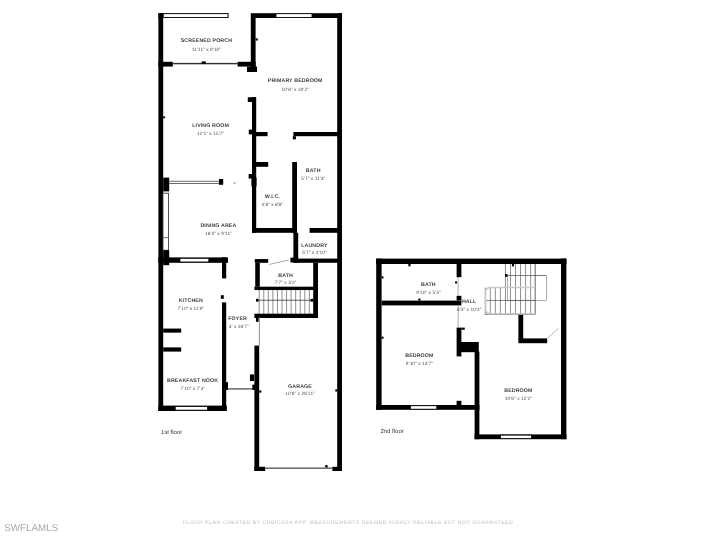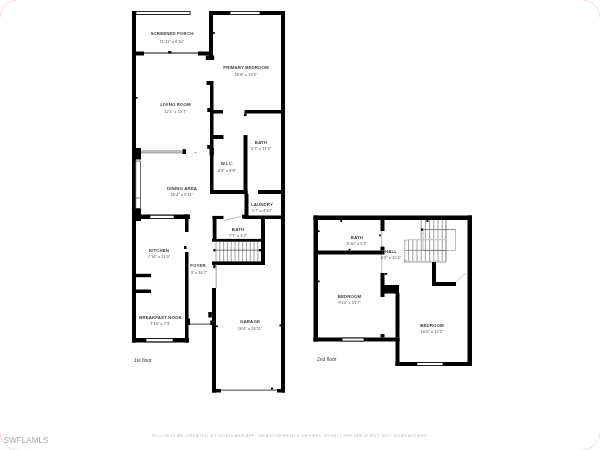--- a/index.html
+++ b/index.html
@@ -1,16 +1,16 @@
 <!DOCTYPE html>
 <html><head>
 <meta charset="utf-8">
 <style>
   html,body{margin:0;padding:0;background:#ffffff;}
-  .page{width:600px;height:450px;position:relative;background:#ef4444;overflow:hidden;border-radius:18px;}
+  .page{width:600px;height:450px;position:relative;background:#ef4444;overflow:hidden;}
   text{font-family:"Liberation Sans", sans-serif;}
   .lbl{font-size:4.4px;font-weight:700;fill:#3f3f3f;letter-spacing:0.1px;}
   .dim{font-size:4px;font-weight:400;fill:#4a4a4a;letter-spacing:0.05px;}
   .flr{font-size:5px;font-weight:400;fill:#3a3a3a;}
 </style>
 </head>
 <body>
 <div class="page">
 <svg style="filter:grayscale(1)" width="600" height="450" viewBox="0 0 600 450">
 

